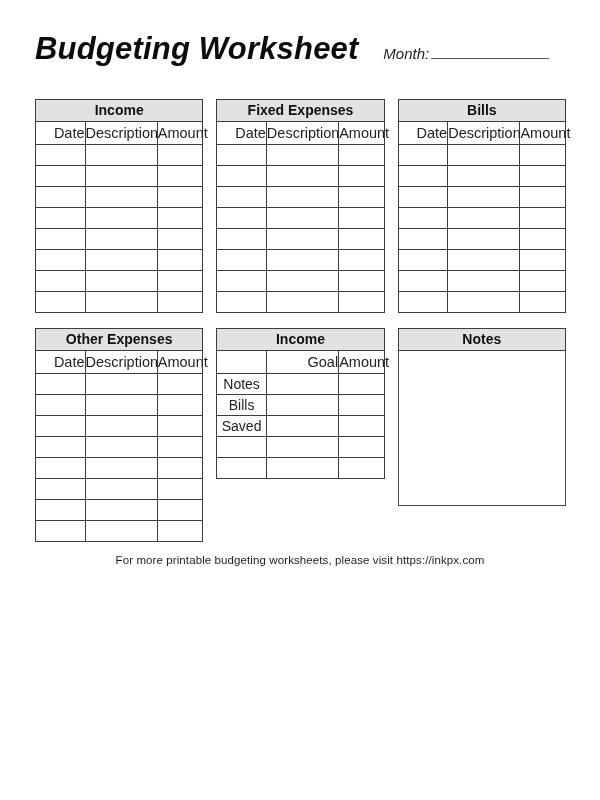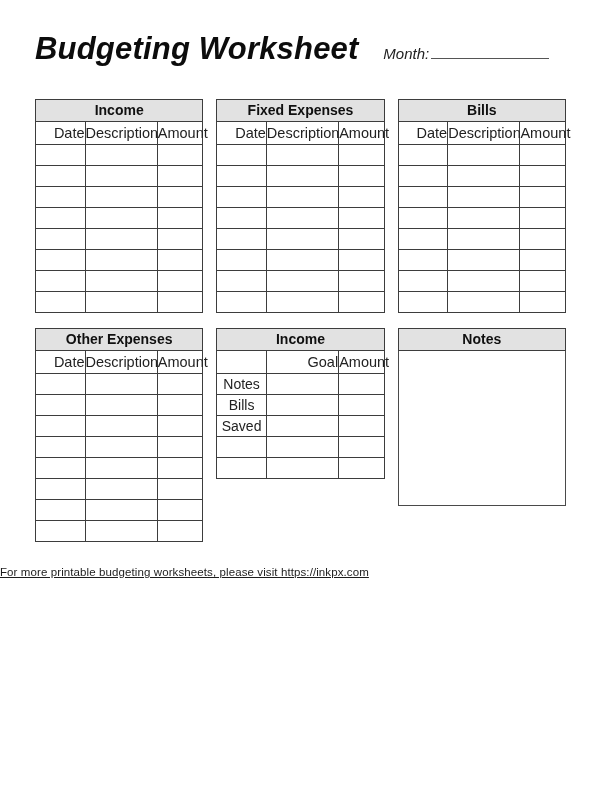--- a/index.html
+++ b/index.html
@@ -79,25 +79,25 @@
   col.c1 { width: 29.6%; }
   col.c2 { width: 43.2%; }
   col.c3 { width: 27.2%; }
   .notes-box {
     border: 1px solid #4a4a4a;
     border-top: none;
     height: 155px;
     background: #fff;
   }
   .footer {
-    margin-top: 24px;
+    margin-top: 12px;
+    text-align: center;
     font-size: 11.5px;
     color: #1d1d1d;
     letter-spacing: 0.1px;
-    text-decoration: underline;
   }
 </style>
 </head>
 <body>
 
 <div class="page">
 
   <div class="header">
     <div class="page-title">Budgeting Worksheet</div>
     <div class="month-group">

